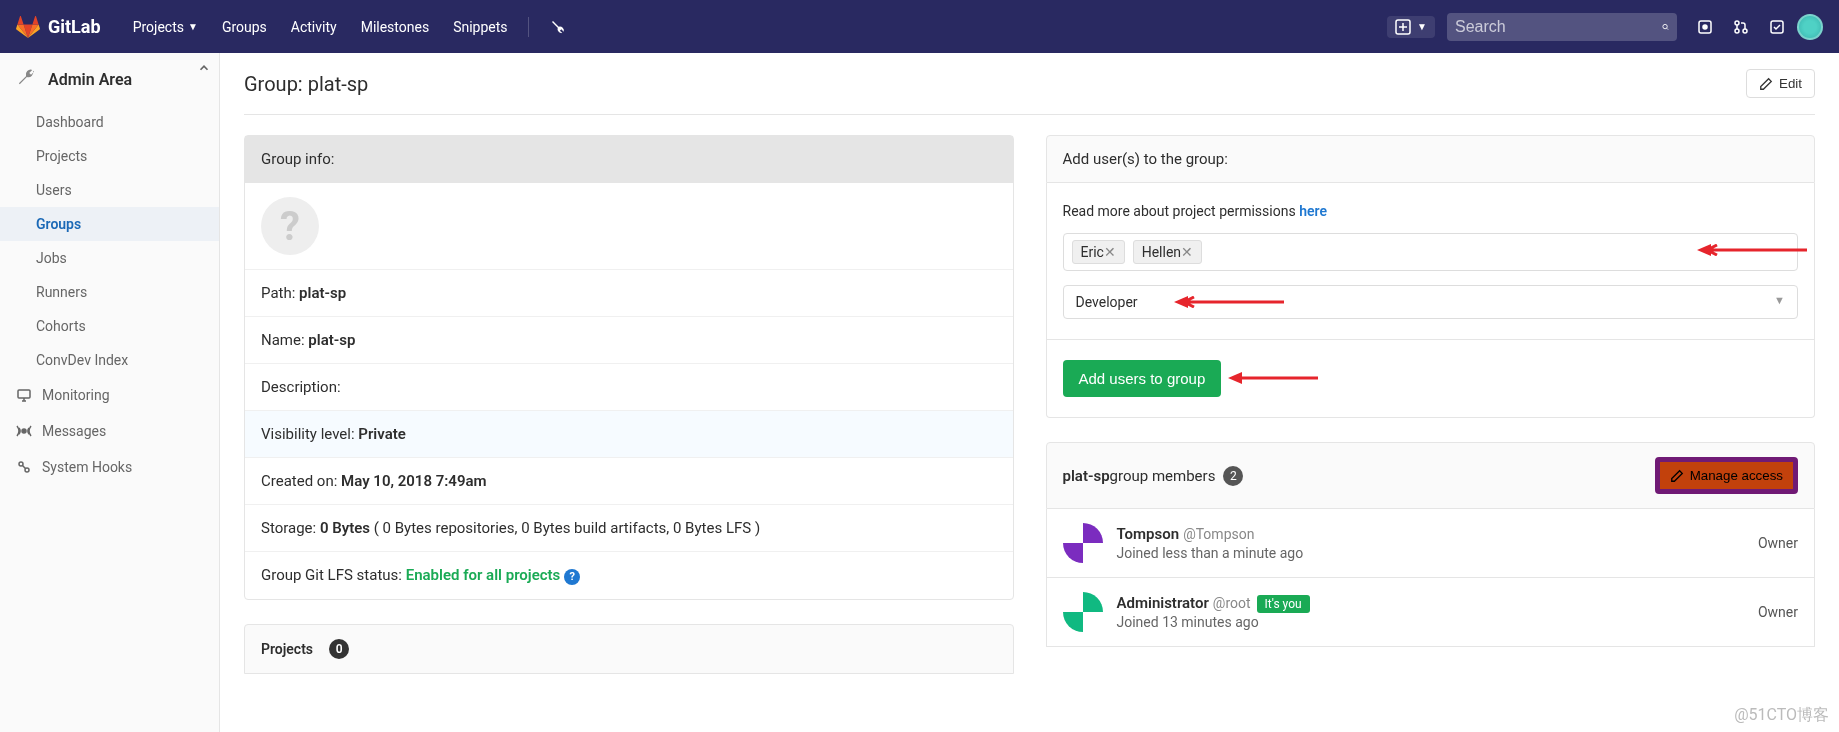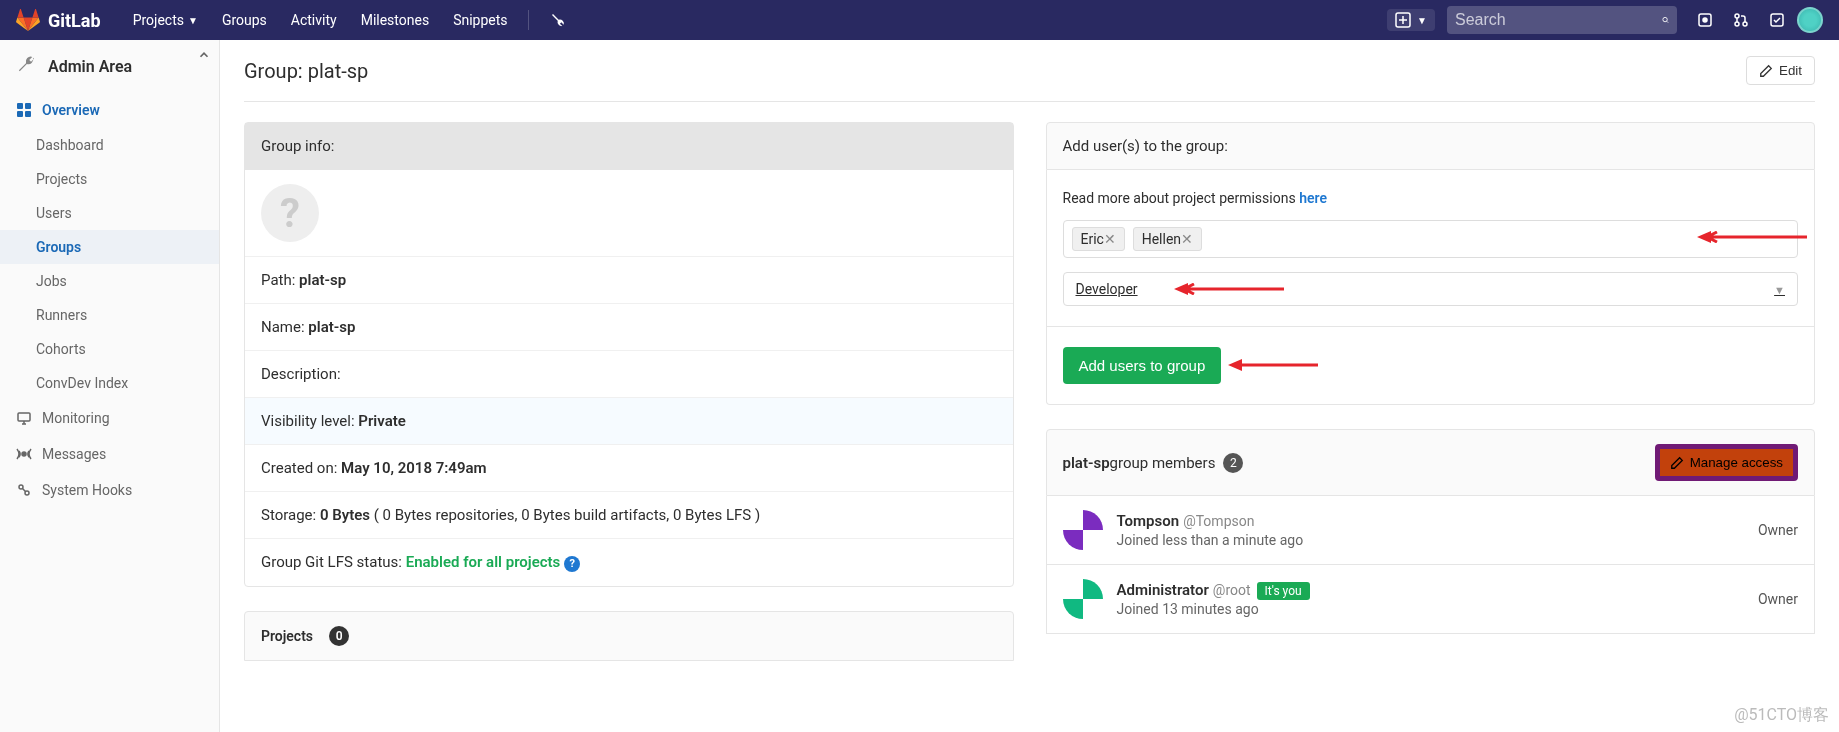--- a/index.html
+++ b/index.html
@@ -1,20 +1,20 @@
 <!DOCTYPE html>
 <html><head>
 <meta charset="utf-8">
 <style>
 * { box-sizing: border-box; margin: 0; padding: 0; }
 body { font-family: -apple-system, BlinkMacSystemFont, "Segoe UI", Roboto, sans-serif; font-size: 14px; color: #2e2e2e; background: #fff; }
 a { text-decoration: none; color: inherit; }
 
 
-.topnav { background: #292961; height: 40px; display: flex; align-items: center; padding: 0 16px; color: #fff; }
+.topnav { background: #292961; height: 53px; display: flex; align-items: center; padding: 0 16px; color: #fff; }
 .logo-wrap { display: flex; align-items: center; gap: 8px; margin-right: 20px; }
 .logo-wrap .brand { font-weight: bold; font-size: 18px; }
 .nav-items { display: flex; align-items: center; gap: 0; }
 .nav-item { padding: 0 12px; height: 40px; display: flex; align-items: center; cursor: pointer; font-size: 14px; }
 .nav-caret { margin-left: 4px; font-size: 10px; }
 .nav-spacer { flex: 1; }
 .nav-right { display: flex; align-items: center; gap: 4px; }
 .plus-box { display: flex; align-items: center; background: rgba(255,255,255,0.1); border-radius: 4px; padding: 3px 8px; cursor: pointer; margin-right: 8px; }
 .search-box { background: rgba(255,255,255,0.2); border-radius: 4px; display: flex; align-items: center; padding: 0 8px; height: 28px; width: 230px; margin-right: 8px; }
 .search-box input { background: transparent; border: none; color: #fff; outline: none; flex: 1; font-size: 16px; }
@@ -55,21 +55,21 @@
 
 .panel-head { padding: 14px 16px; border-bottom: 1px solid #e5e5e5; background: #fafafa; font-size: 15px; border: 1px solid #e5e5e5; border-radius: 4px 4px 0 0; }
 .panel-body { padding: 20px 16px; border: 1px solid #e5e5e5; border-top: none; border-radius: 0 0 4px 4px; }
 .perm-text { margin-bottom: 14px; }
 .perm-link { color: #1f78d1; font-weight: 600; cursor: pointer; }
 
 .token-input { border: 1px solid #ddd; border-radius: 4px; padding: 6px 8px; display: flex; gap: 8px; margin-bottom: 14px; position: relative; }
 .token { background: #f0f0f0; border: 1px solid #ddd; border-radius: 3px; padding: 3px 8px; display: flex; align-items: center; font-size: 14px; }
 .token .x { color: #888; cursor: pointer; }
 
-.select { border: 1px solid #ddd; border-radius: 4px; padding: 8px 12px; display: flex; align-items: flex-end; cursor: pointer; margin-bottom: 20px; position: relative; text-decoration: underline; }
+.select { border: 1px solid #ddd; border-radius: 4px; padding: 8px 12px; display: flex; align-items: flex-start; cursor: pointer; margin-bottom: 20px; position: relative; }
 .select .caret { margin-left: auto; color: #999; font-size: 11px; }
 
 .divider { border-top: 1px solid #e5e5e5; margin: 0 -16px 20px -16px; }
 
 .btn-success { background: #1aaa55; color: #fff; border: none; padding: 10px 16px; border-radius: 4px; cursor: pointer; font-size: 15px; }
 
 .members-head { padding: 14px 16px; background: #fafafa; font-size: 15px; border: 1px solid #e5e5e5; border-radius: 4px 4px 0 0; display: flex; align-items: center; margin-top: 24px; }
 .count-badge { display: inline-flex; min-width: 20px; height: 20px; border-radius: 10px; background: #555; color: #fff; align-items: center; justify-content: center; font-size: 12px; margin-left: 8px; padding: 0 6px; }
 .count-badge.dark { background: #333; }
 .manage-btn { margin-left: auto; border: 5px solid #701a75; padding: 6px 10px; border-radius: 4px; cursor: pointer; display: flex; align-items: center; gap: 6px; background: #c2410c; }
@@ -170,29 +170,20 @@
     <div class="collapse-btn">
       <svg width="14" height="14" viewBox="0 0 16 16" fill="none" stroke="currentColor" stroke-width="2">
           <path d="M4 10l4-4 4 4"></path>
         </svg>
     </div>
     <div class="side-head">
       <span class="wrench"><svg width="20" height="20" viewBox="0 0 16 16" fill="currentColor">
             <path d="M13.7 3a4 4 0 0 1-5 5L3 13.7 2.3 13l5.7-5.7a4 4 0 0 1 5-5L10.6 4.7l.7.7.7.7L14.4 3.7c0-.2-.3-.5-.7-.7z"></path>
           </svg></span>
       <span>Admin Area</span>
-    </div>
-    <div class="side-group-title">
-      <svg width="16" height="16" viewBox="0 0 16 16" fill="currentColor">
-          <rect x="1" y="1" width="6" height="6" rx="1"></rect>
-          <rect x="9" y="1" width="6" height="6" rx="1"></rect>
-          <rect x="1" y="9" width="6" height="6" rx="1"></rect>
-          <rect x="9" y="9" width="6" height="6" rx="1"></rect>
-        </svg>
-      <span>Overview</span>
     </div>
     <div class="side-link">Dashboard</div>
     <div class="side-link">Projects</div>
     <div class="side-link">Users</div>
     <div class="side-link active">Groups</div>
     <div class="side-link">Jobs</div>
     <div class="side-link">Runners</div>
     <div class="side-link">Cohorts</div>
     <div class="side-link">ConvDev Index</div>
 

